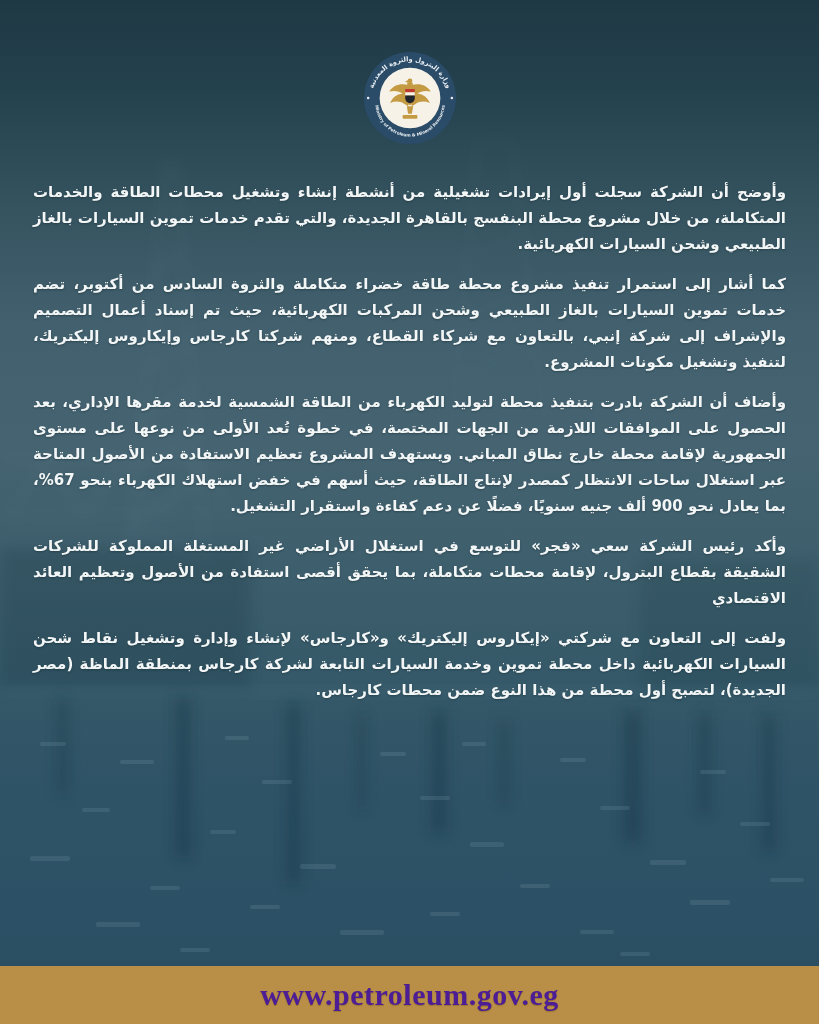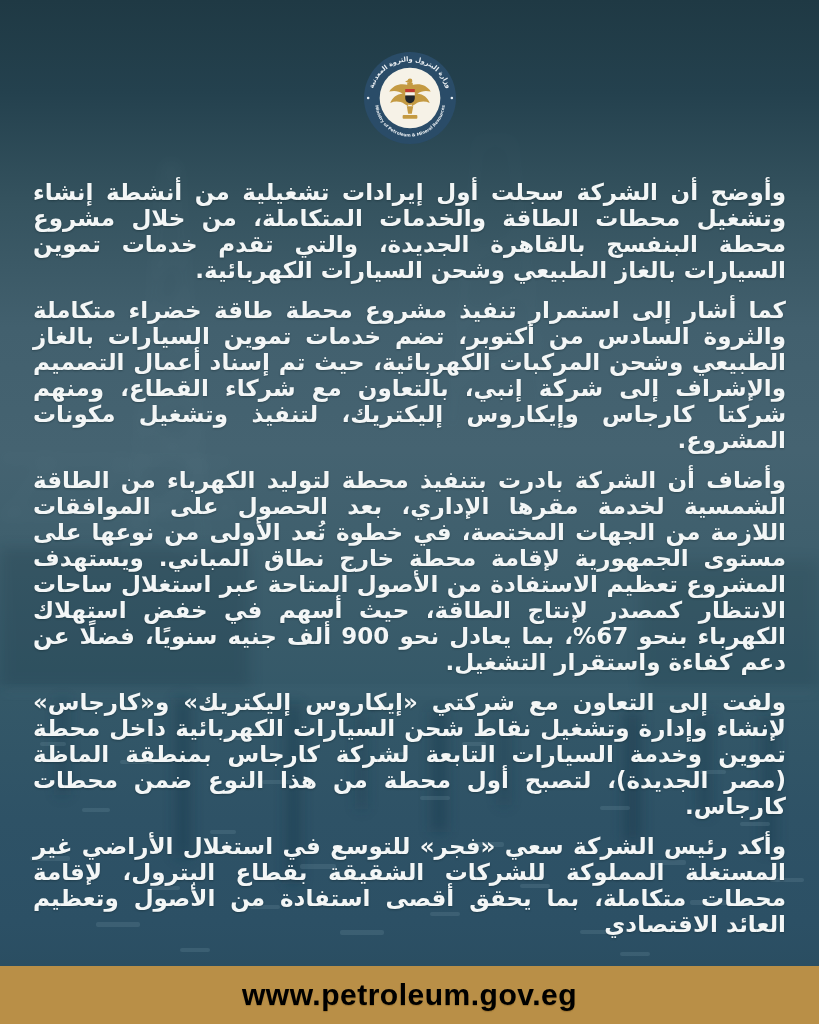--- a/index.html
+++ b/index.html
@@ -23,33 +23,33 @@
   .bg-art{position:absolute;inset:0;pointer-events:none;}
   .logo{
     position:absolute;top:52px;left:50%;transform:translateX(-50%);
     width:92px;height:92px;
   }
   .content{
     position:absolute;top:179px;right:33px;left:33px;
     direction:rtl;
     text-align:justify;
     color:#f3f6f6;
-    font-size:23px;line-height:26px;font-weight:bold;
+    font-size:15px;line-height:26px;font-weight:bold;
     text-shadow:0 1px 2px rgba(10,25,32,.35);
   }
   .content p{margin:0 0 14px 0;}
   .content p:last-child{margin-bottom:0;}
   .footer{
     position:absolute;left:0;right:0;bottom:0;height:58px;
     background:#b98f47;
     display:flex;align-items:center;justify-content:center;
   }
   .footer .url{
-    color:#000000;
-    font-family:Liberation Sans, sans-serif;
+    color:#4c1d95;
+    font-family:Liberation Serif, serif;
     font-weight:bold;font-size:30px;letter-spacing:.5px;
     text-shadow:0 1px 1px rgba(120,85,25,.45);
   }
   .ring-text{fill:#e9eef2;font-family:"DejaVu Sans",sans-serif;font-weight:bold;}
 </style>
 </head>
 <body>
 
 <div class="poster">
 
@@ -155,21 +155,21 @@
       </g>
       <path d="M46.5,59 h7 l-1.5,8 h-4 Z" fill="#c49a42"></path>
       <rect x="42" y="68.5" width="16" height="4" rx="1" fill="#c49a42"></rect>
     </g>
   </svg>
 
   <main class="content">
     <p>وأوضح أن الشركة سجلت أول إيرادات تشغيلية من أنشطة إنشاء وتشغيل محطات الطاقة والخدمات المتكاملة، من خلال مشروع محطة البنفسج بالقاهرة الجديدة، والتي تقدم خدمات تموين السيارات بالغاز الطبيعي وشحن السيارات الكهربائية.</p>
     <p>كما أشار إلى استمرار تنفيذ مشروع محطة طاقة خضراء متكاملة والثروة السادس من أكتوبر، تضم خدمات تموين السيارات بالغاز الطبيعي وشحن المركبات الكهربائية، حيث تم إسناد أعمال التصميم والإشراف إلى شركة إنبي، بالتعاون مع شركاء القطاع، ومنهم شركتا كارجاس وإيكاروس إليكتريك، لتنفيذ وتشغيل مكونات المشروع.</p>
     <p>وأضاف أن الشركة بادرت بتنفيذ محطة لتوليد الكهرباء من الطاقة الشمسية لخدمة مقرها الإداري، بعد الحصول على الموافقات اللازمة من الجهات المختصة، في خطوة تُعد الأولى من نوعها على مستوى الجمهورية لإقامة محطة خارج نطاق المباني. ويستهدف المشروع تعظيم الاستفادة من الأصول المتاحة عبر استغلال ساحات الانتظار كمصدر لإنتاج الطاقة، حيث أسهم في خفض استهلاك الكهرباء بنحو 67%، بما يعادل نحو 900 ألف جنيه سنويًا، فضلًا عن دعم كفاءة واستقرار التشغيل.</p>
+    <p>وأكد رئيس الشركة سعي «فجر» للتوسع في استغلال الأراضي غير المستغلة المملوكة للشركات الشقيقة بقطاع البترول، لإقامة محطات متكاملة، بما يحقق أقصى استفادة من الأصول وتعظيم العائد الاقتصادي</p>
     <p>ولفت إلى التعاون مع شركتي «إيكاروس إليكتريك» و«كارجاس» لإنشاء وإدارة وتشغيل نقاط شحن السيارات الكهربائية داخل محطة تموين وخدمة السيارات التابعة لشركة كارجاس بمنطقة الماظة (مصر الجديدة)، لتصبح أول محطة من هذا النوع ضمن محطات كارجاس.</p>
-    <p>وأكد رئيس الشركة سعي «فجر» للتوسع في استغلال الأراضي غير المستغلة المملوكة للشركات الشقيقة بقطاع البترول، لإقامة محطات متكاملة، بما يحقق أقصى استفادة من الأصول وتعظيم العائد الاقتصادي</p>
   </main>
 
   <footer class="footer">
     <span class="url">www.petroleum.gov.eg</span>
   </footer>
 
 </div>
 
 </body></html>

